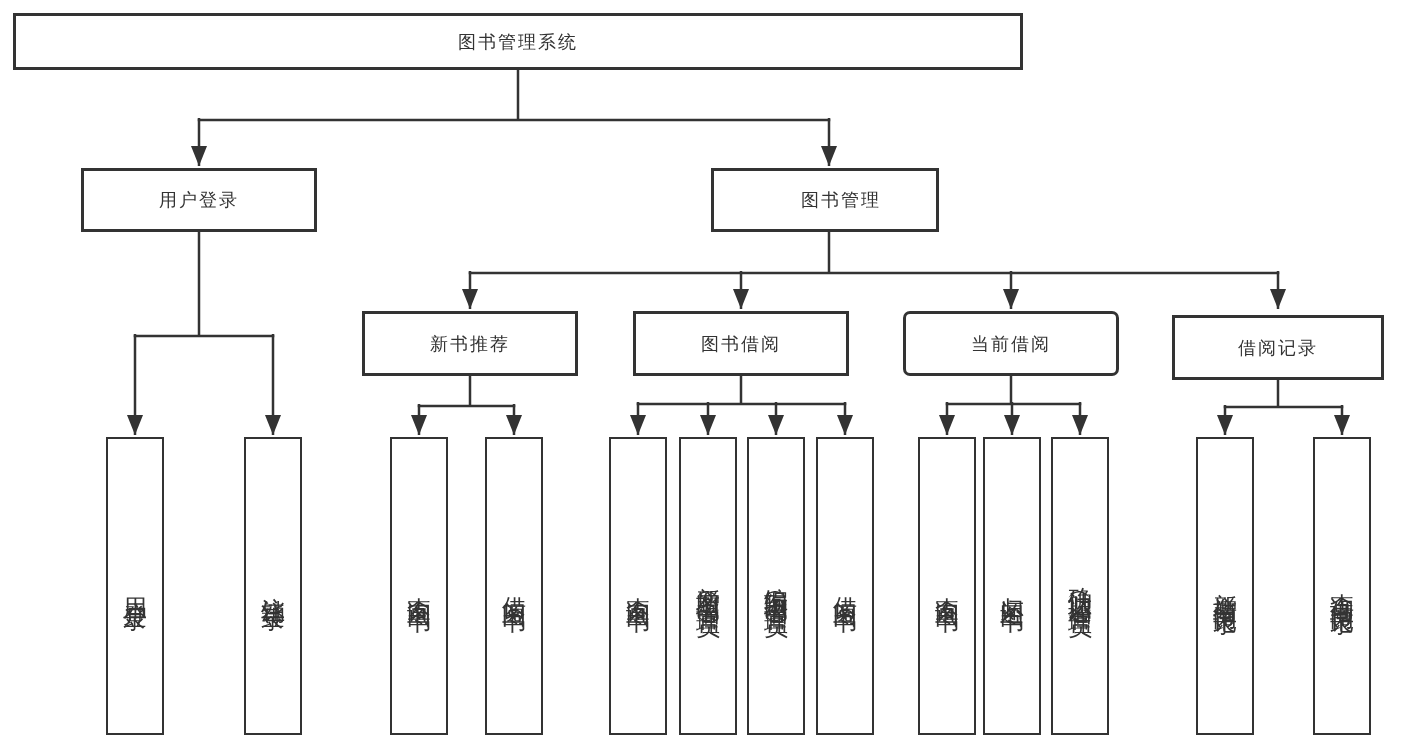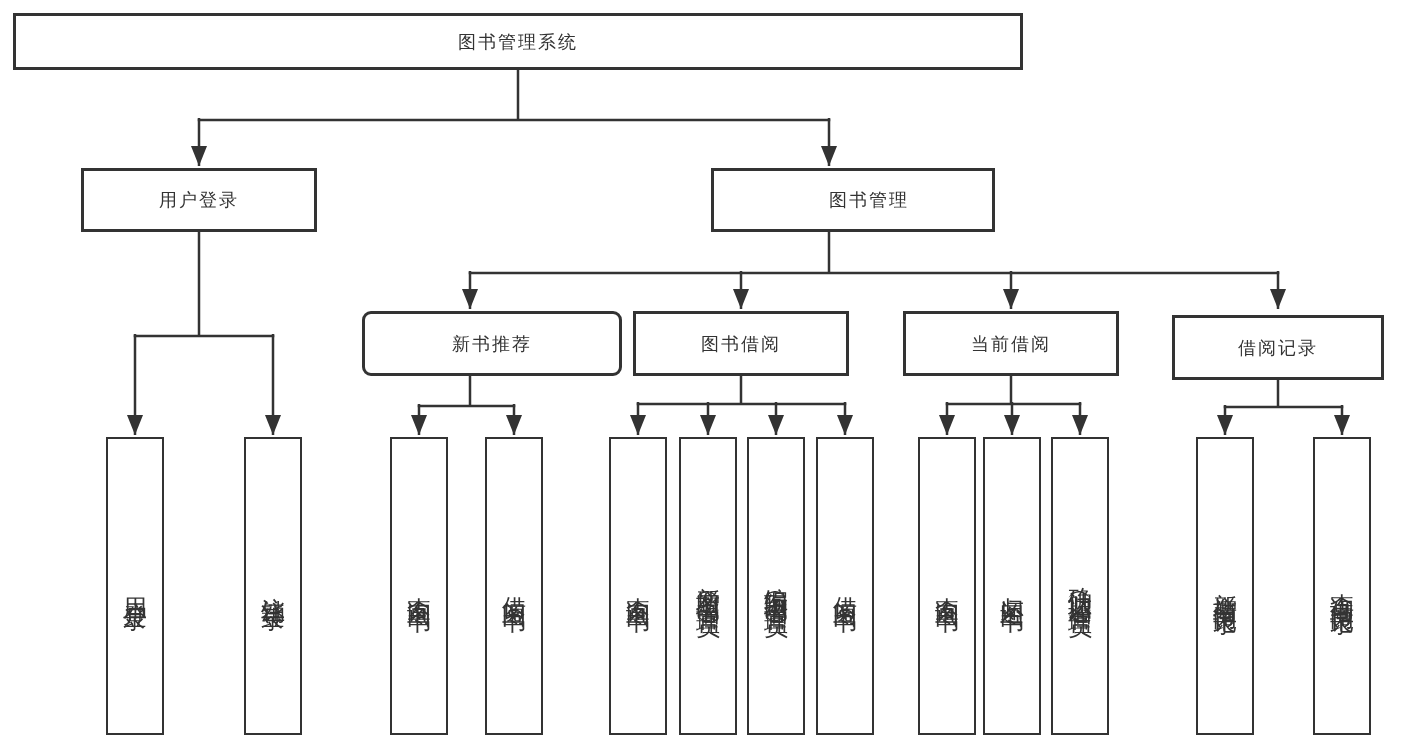--- a/index.html
+++ b/index.html
@@ -80,25 +80,25 @@
       <line x1="1278" y1="376" x2="1278" y2="407"></line>
       <line x1="1223.75" y1="407" x2="1343.25" y2="407"></line>
       <line x1="1225" y1="405" x2="1225" y2="435" marker-end="url(#arw)"></line>
       <line x1="1342" y1="405" x2="1342" y2="435" marker-end="url(#arw)"></line>
     </g>
   </svg>
 
   <div class="box" style="left:13px; top:13px; width:1010px; height:57px;">图书管理系统</div>
 
   <div class="box" style="left:81px; top:168px; width:236px; height:64px;">用户登录</div>
-  <div class="box" style="left:711px; top:168px; width:284px; height:64px;padding-left:32px;">图书管理</div>
+  <div class="box" style="left:711px; top:168px; width:228px; height:64px;padding-left:32px;">图书管理</div>
 
-  <div class="box" style="left:362px; top:311px; width:260px; height:65px;border-radius:9px;">新书推荐</div>
+  <div class="box" style="left:362px; top:311px; width:216px; height:65px;">新书推荐</div>
   <div class="box" style="left:633px; top:311px; width:216px; height:65px;">图书借阅</div>
-  <div class="box" style="left:903px; top:311px; width:216px; height:65px;">当前借阅</div>
+  <div class="box" style="left:903px; top:311px; width:216px; height:65px;border-radius:7px;">当前借阅</div>
   <div class="box" style="left:1172px; top:315px; width:212px; height:65px;">借阅记录</div>
 
   <div class="box leaf" style="left:106px; top:437px; width:58px; height:298px;">用户登录</div>
   <div class="box leaf" style="left:244px; top:437px; width:58px; height:298px;">注销登录</div>
 
   <div class="box leaf" style="left:390px; top:437px; width:58px; height:298px;">查询图书</div>
   <div class="box leaf" style="left:485px; top:437px; width:58px; height:298px;">借阅图书</div>
 
   <div class="box leaf" style="left:609px; top:437px; width:58px; height:298px;">查询图书</div>
   <div class="box leaf" style="left:679px; top:437px; width:58px; height:298px;">新增图书（管理员）</div>

